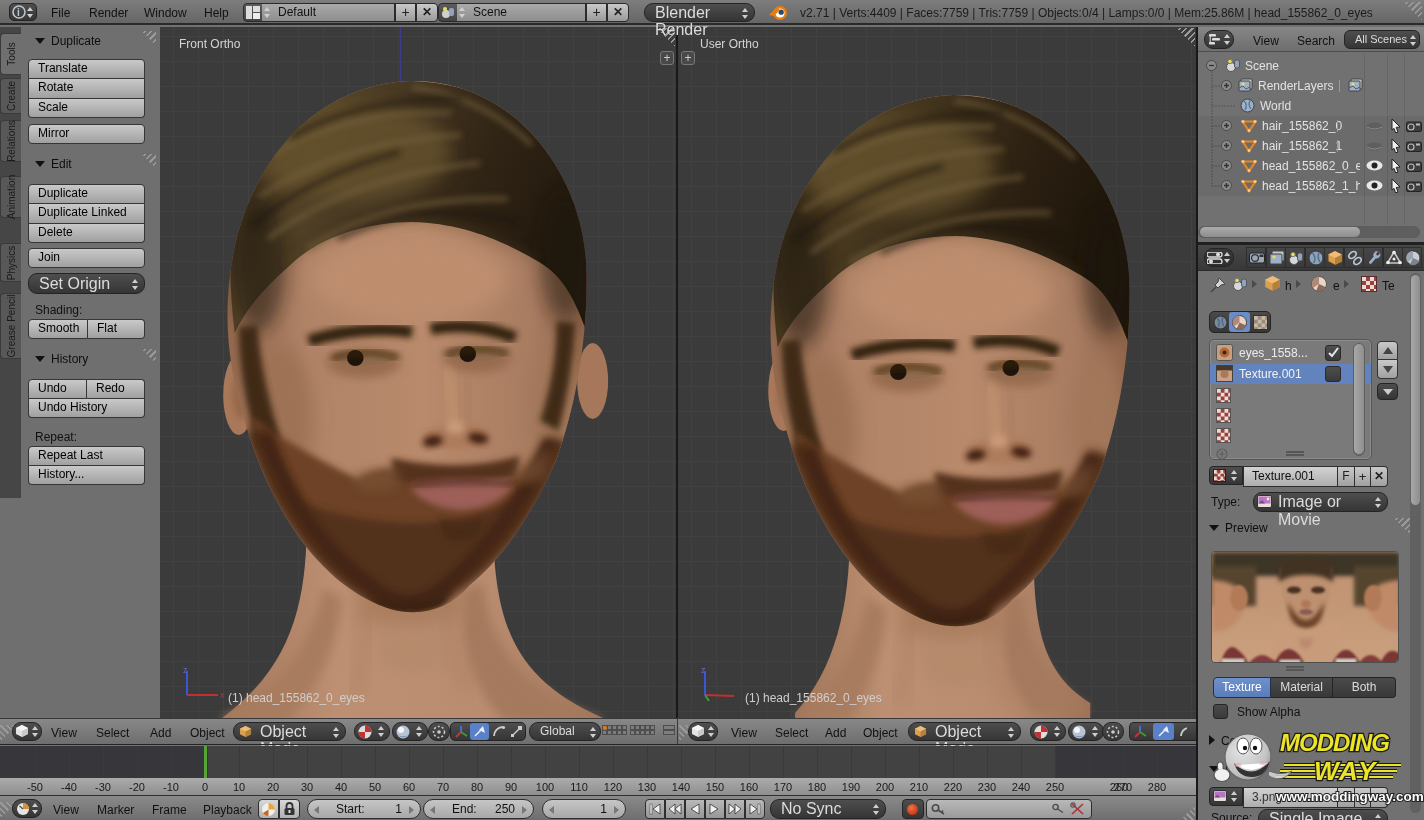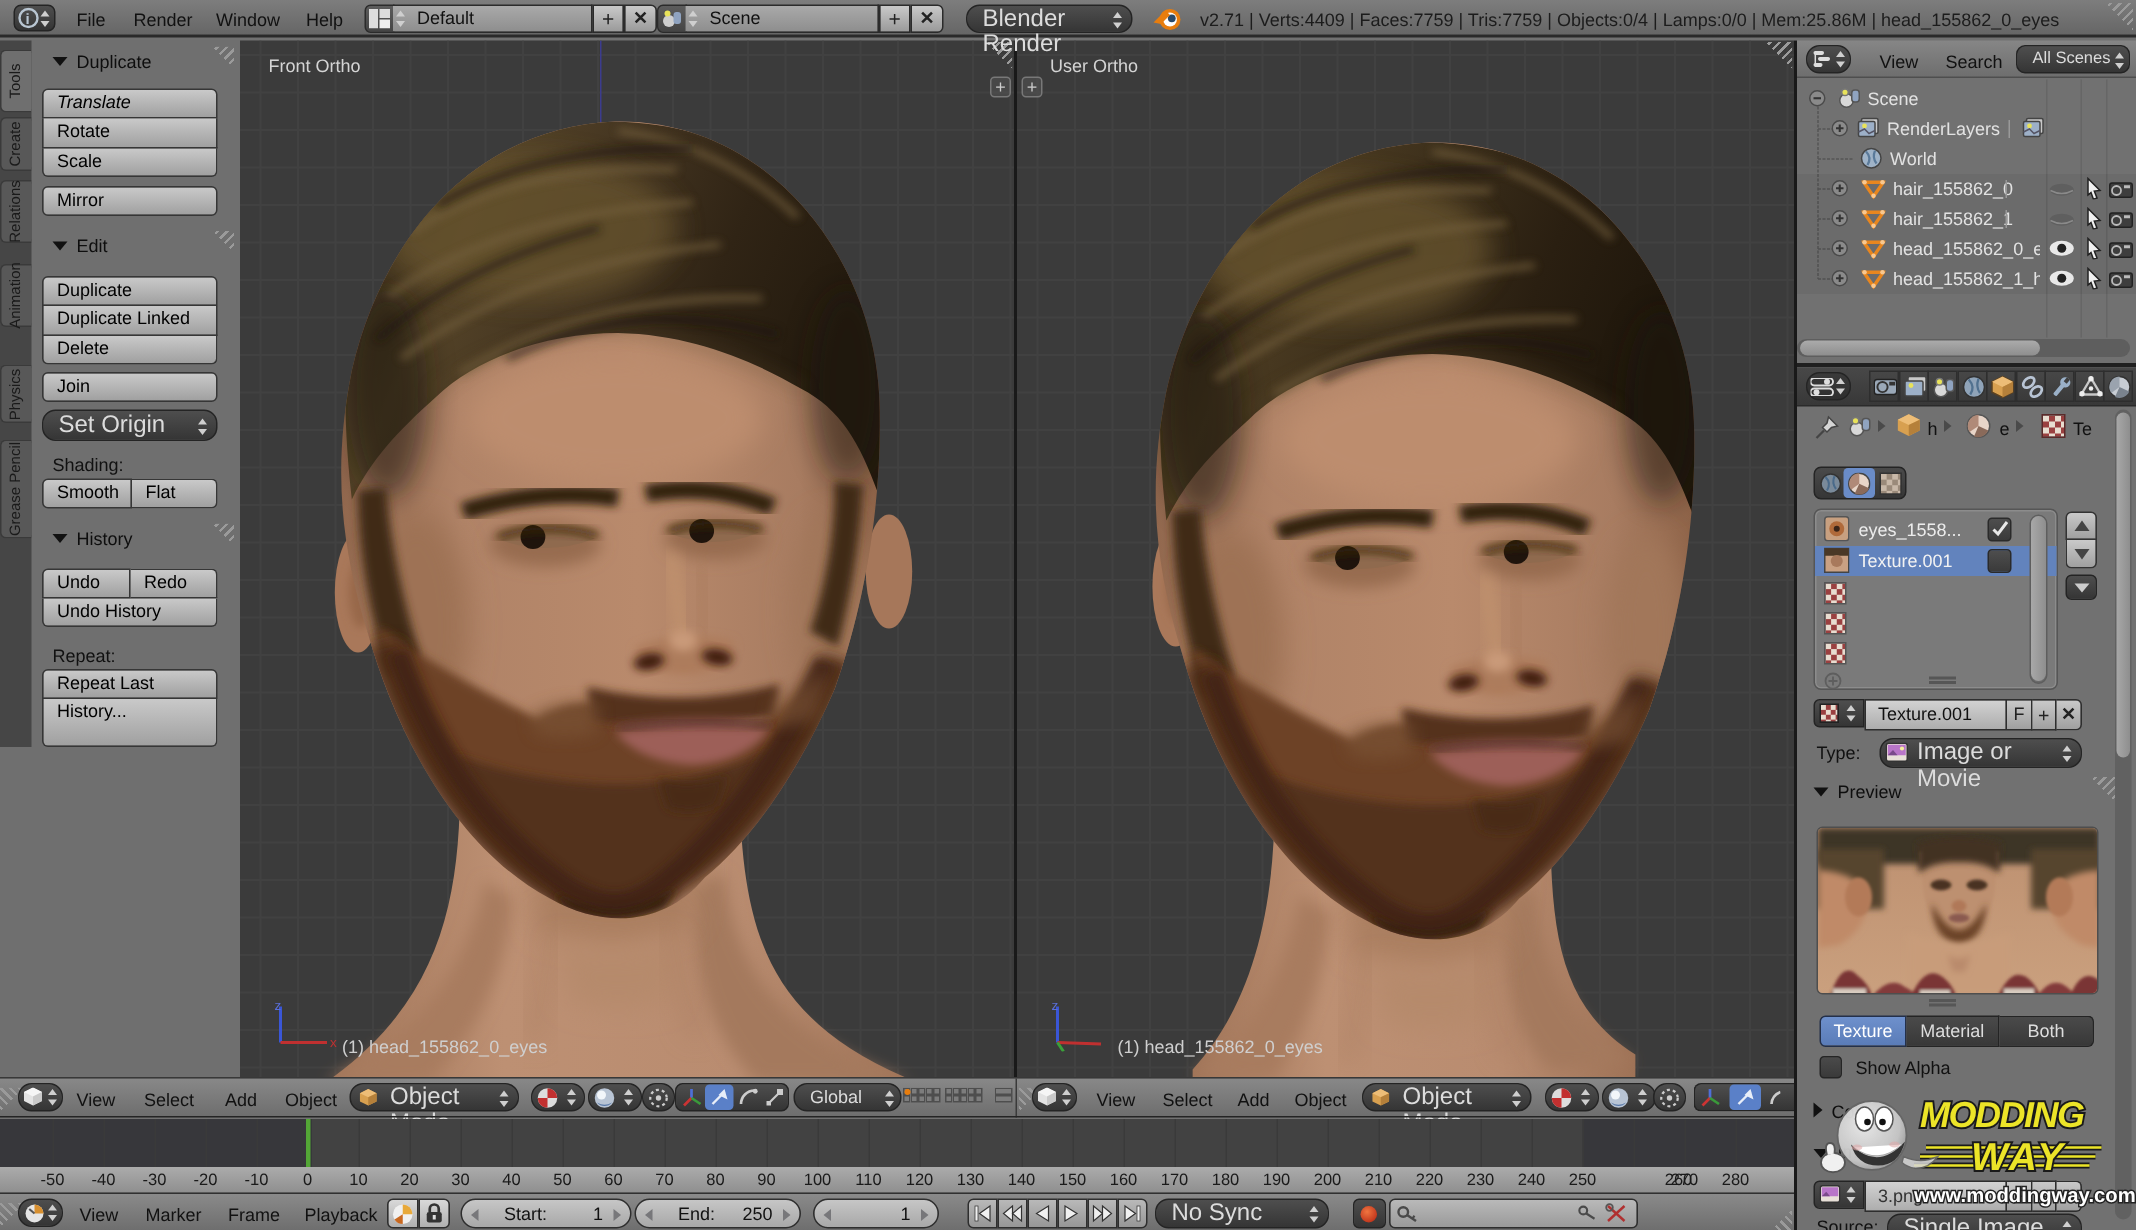--- a/index.html
+++ b/index.html
@@ -422,42 +422,42 @@
       <div class="tab" style="top:216px;height:39px;">
           <span>Physics</span>
         </div>
       <div class="tab" style="top:266px;height:66px;">
           <span>Grease Pencil</span>
         </div>
     </div>
     <div id="shelfpanels">
       <div class="panelhdr" style="left:35px;top:7px;">Duplicate</div>
       <div class="hatch" style="left:140px;top:4px;width:16px;height:16px;"></div>
-      <div class="btn" style="left:28px;top:32px;width:117px;height:20px;border-radius:4px 4px 0 0;font-style:italic;">Translate</div>
+      <div class="btn" style="left:28px;top:32px;width:117px;height:20px;border-radius:4px 4px 0 0;">Translate</div>
       <div class="btn" style="left:28px;top:52px;width:117px;height:20px;border-radius:0;border-top:none;">Rotate</div>
       <div class="btn" style="left:28px;top:72px;width:117px;height:19px;border-radius:0 0 4px 4px;border-top:none;">Scale</div>
       <div class="btn" style="left:28px;top:97px;width:117px;height:20px;">Mirror</div>
       <div class="panelhdr" style="left:35px;top:130px;">Edit</div>
       <div class="hatch" style="left:140px;top:127px;width:16px;height:16px;"></div>
       <div class="btn" style="left:28px;top:157px;width:117px;height:20px;border-radius:4px 4px 0 0;">Duplicate</div>
       <div class="btn" style="left:28px;top:177px;width:117px;height:20px;border-radius:0;border-top:none;">Duplicate Linked</div>
       <div class="btn" style="left:28px;top:197px;width:117px;height:19px;border-radius:0 0 4px 4px;border-top:none;">Delete</div>
       <div class="btn" style="left:28px;top:221px;width:117px;height:20px;">Join</div>
       <div class="ddark" style="left:28px;top:246px;width:117px;height:21px;line-height:19px;">Set Origin<span class="ud"></span></div>
       <div class="hdrtxt" style="left:35px;top:276px;">Shading:</div>
       <div class="btn" style="left:28px;top:292px;width:60px;height:20px;border-radius:4px 0 0 4px;">Smooth</div>
       <div class="btn" style="left:88px;top:292px;width:57px;height:20px;border-radius:0 4px 4px 0;border-left:none;">Flat</div>
       <div class="panelhdr" style="left:35px;top:325px;">History</div>
       <div class="hatch" style="left:140px;top:322px;width:16px;height:16px;"></div>
       <div class="btn" style="left:28px;top:352px;width:59px;height:20px;border-radius:4px 0 0 0;">Undo</div>
       <div class="btn" style="left:87px;top:352px;width:58px;height:20px;border-radius:0 4px 0 0;border-left:none;">Redo</div>
       <div class="btn" style="left:28px;top:372px;width:117px;height:19px;border-radius:0 0 4px 4px;border-top:none;">Undo History</div>
       <div class="hdrtxt" style="left:35px;top:403px;">Repeat:</div>
       <div class="btn" style="left:28px;top:419px;width:117px;height:20px;border-radius:4px 4px 0 0;">Repeat Last</div>
-      <div class="btn" style="left:28px;top:439px;width:117px;height:32px;border-radius:0 0 4px 4px;border-top:none;">History...</div>
+      <div class="btn" style="left:28px;top:439px;width:117px;height:19px;border-radius:0 0 4px 4px;border-top:none;">History...</div>
     </div>
 
   </div>
 
   <div id="vphdr">
     <div class="hatch" style="left:0px;top:6px;width:18px;height:18px;transform:scaleX(-1);"></div>
     <div class="ddark" style="left:12px;top:3px;width:30px;height:19px;padding:0;"></div>
     <svg class="abs" style="left:15px;top:6px" width="14" height="13" viewBox="0 0 14 13">
         <path d="M7 0 L13 3 L13 9 L7 12 L1 9 L1 3 Z" fill="#e3e3e3"></path>
         <path d="M7 0 L13 3 L7 6 L1 3 Z" fill="#f5f5f5"></path>

